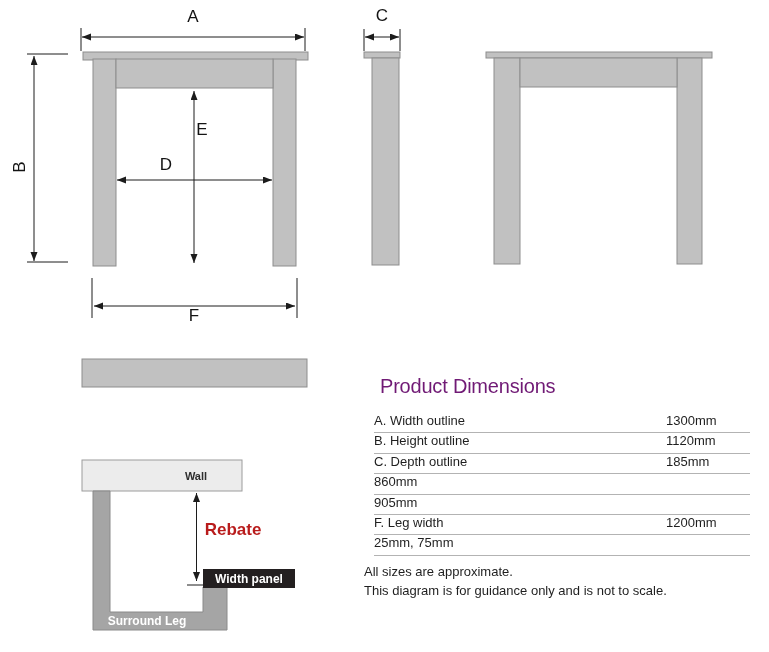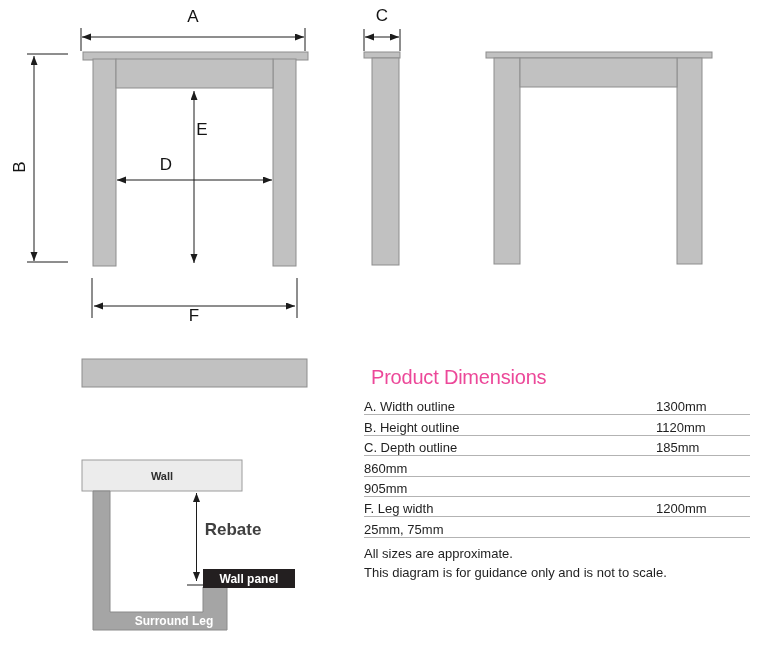--- a/index.html
+++ b/index.html
@@ -11,30 +11,30 @@
   .fig{fill:var(--figure-fill);stroke:var(--figure-stroke);stroke-width:1;}
   .sect{fill:var(--section-fill);stroke:var(--section-stroke);stroke-width:1;}
   .wallrect{fill:var(--wall-fill);stroke:var(--wall-stroke);stroke-width:1;}
   .bp{fill:var(--back-panel-fill);stroke:none;}
   .dim{stroke:var(--dim-line);stroke-width:1;fill:none;}
   
   .dimlab{position:absolute;transform:translate(-50%,-50%);font-size:17px;
           color:#141414;white-space:nowrap;}
   .dimlab.rot{transform:translate(-50%,-50%) rotate(-90deg);}
   .seclab{position:absolute;transform:translate(-50%,-50%);white-space:nowrap;}
-  .wall-label{font-size:11px;font-weight:bold;color:#2e2e2e;}
-  .rebate-label{font-size:17px;font-weight:700;color:#404040;}
+  .wall-label{font-size:11px;font-weight:bold;color:#2e2e2e;margin-left:34px;}
+  .rebate-label{font-size:17px;font-weight:700;color:#b91c1c;}
   .panel-label{font-size:12px;font-weight:bold;color:#ffffff;}
   
   .panel{position:absolute;left:364px;top:359px;width:386px;color:var(--text-dark);}
-  .panel h1{margin:7px;font-size:20px;line-height:22px;font-weight:400;
-            color:#ec4899;letter-spacing:-0.2px;}
+  .panel h1{margin:16px;font-size:20px;line-height:22px;font-weight:400;
+            color:#701a75;letter-spacing:-0.2px;}
   .rows{margin-top:6px;}
-  .row{display:flex;height:19.4px;align-items:flex-end;
-       border-bottom:1px solid var(--table-rule);font-size:13px;}
+  .row{display:flex;height:19.4px;align-items:flex-start;
+       border-bottom:1px solid var(--table-rule);font-size:13px;margin-left:10px;}
   .rlabel{width:292px;flex:none;}
   .rvalue{flex:1;}
   .notes{margin-top:6px;font-size:13px;line-height:19.5px;}
 </style>
 </head>
 <body>
 
 <div class="stage">
 
   <svg width="769" height="652" viewBox="0 0 769 652">
@@ -89,22 +89,22 @@
 
   <span class="dimlab" style="left:193px;top:17px">A</span>
   <span class="dimlab rot" style="left:20px;top:167px">B</span>
   <span class="dimlab" style="left:382px;top:16px">C</span>
   <span class="dimlab" style="left:166px;top:165px">D</span>
   <span class="dimlab" style="left:202px;top:130px">E</span>
   <span class="dimlab" style="left:194px;top:316px">F</span>
 
   <span class="seclab wall-label" style="left:162px;top:476px">Wall</span>
   <span class="seclab rebate-label" style="left:233px;top:530px">Rebate</span>
-  <span class="seclab panel-label" style="left:249px;top:579px">Wall panel</span>
-  <span class="seclab panel-label" style="left:174px;top:621px">Surround Leg</span>
+  <span class="seclab panel-label" style="left:249px;top:579px">Width panel</span>
+  <span class="seclab panel-label" style="left:147px;top:621px">Surround Leg</span>
 
   <div class="panel">
     <h1>Product Dimensions</h1>
     <div class="rows">
         <div class="row">
           <span class="rlabel">A. Width outline</span>
           <span class="rvalue">1300mm</span>
         </div>
         <div class="row">
           <span class="rlabel">B. Height outline</span>

